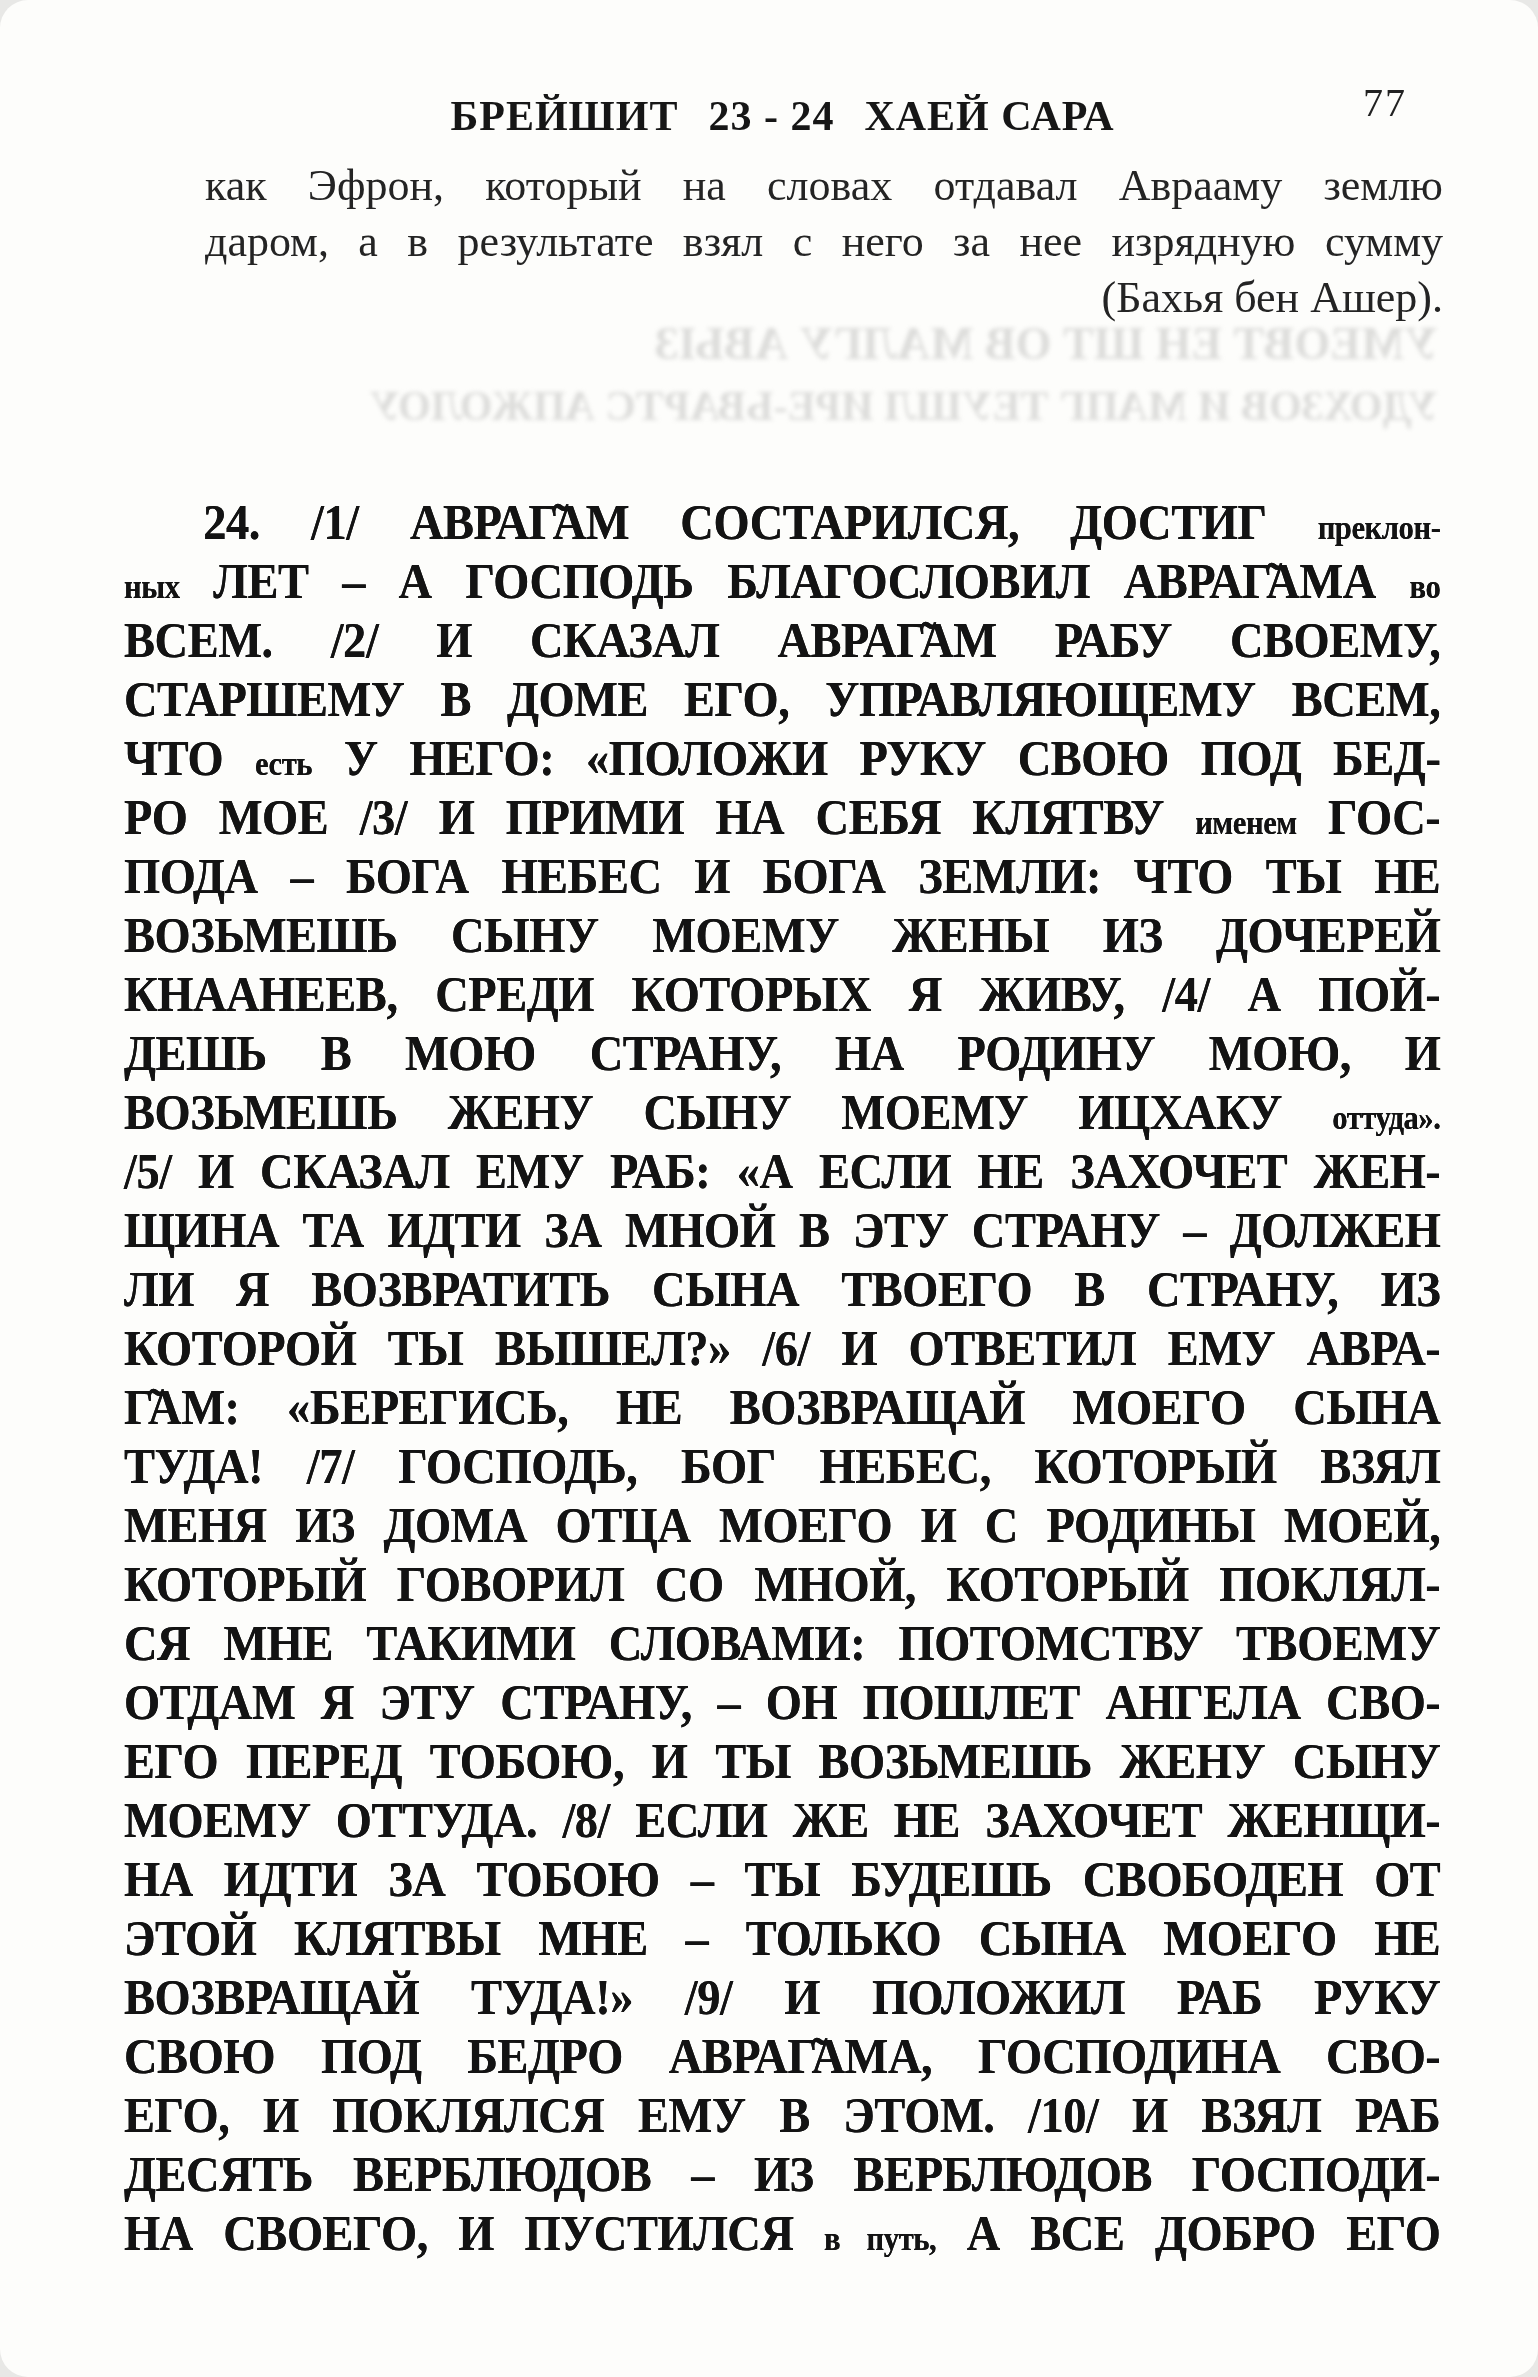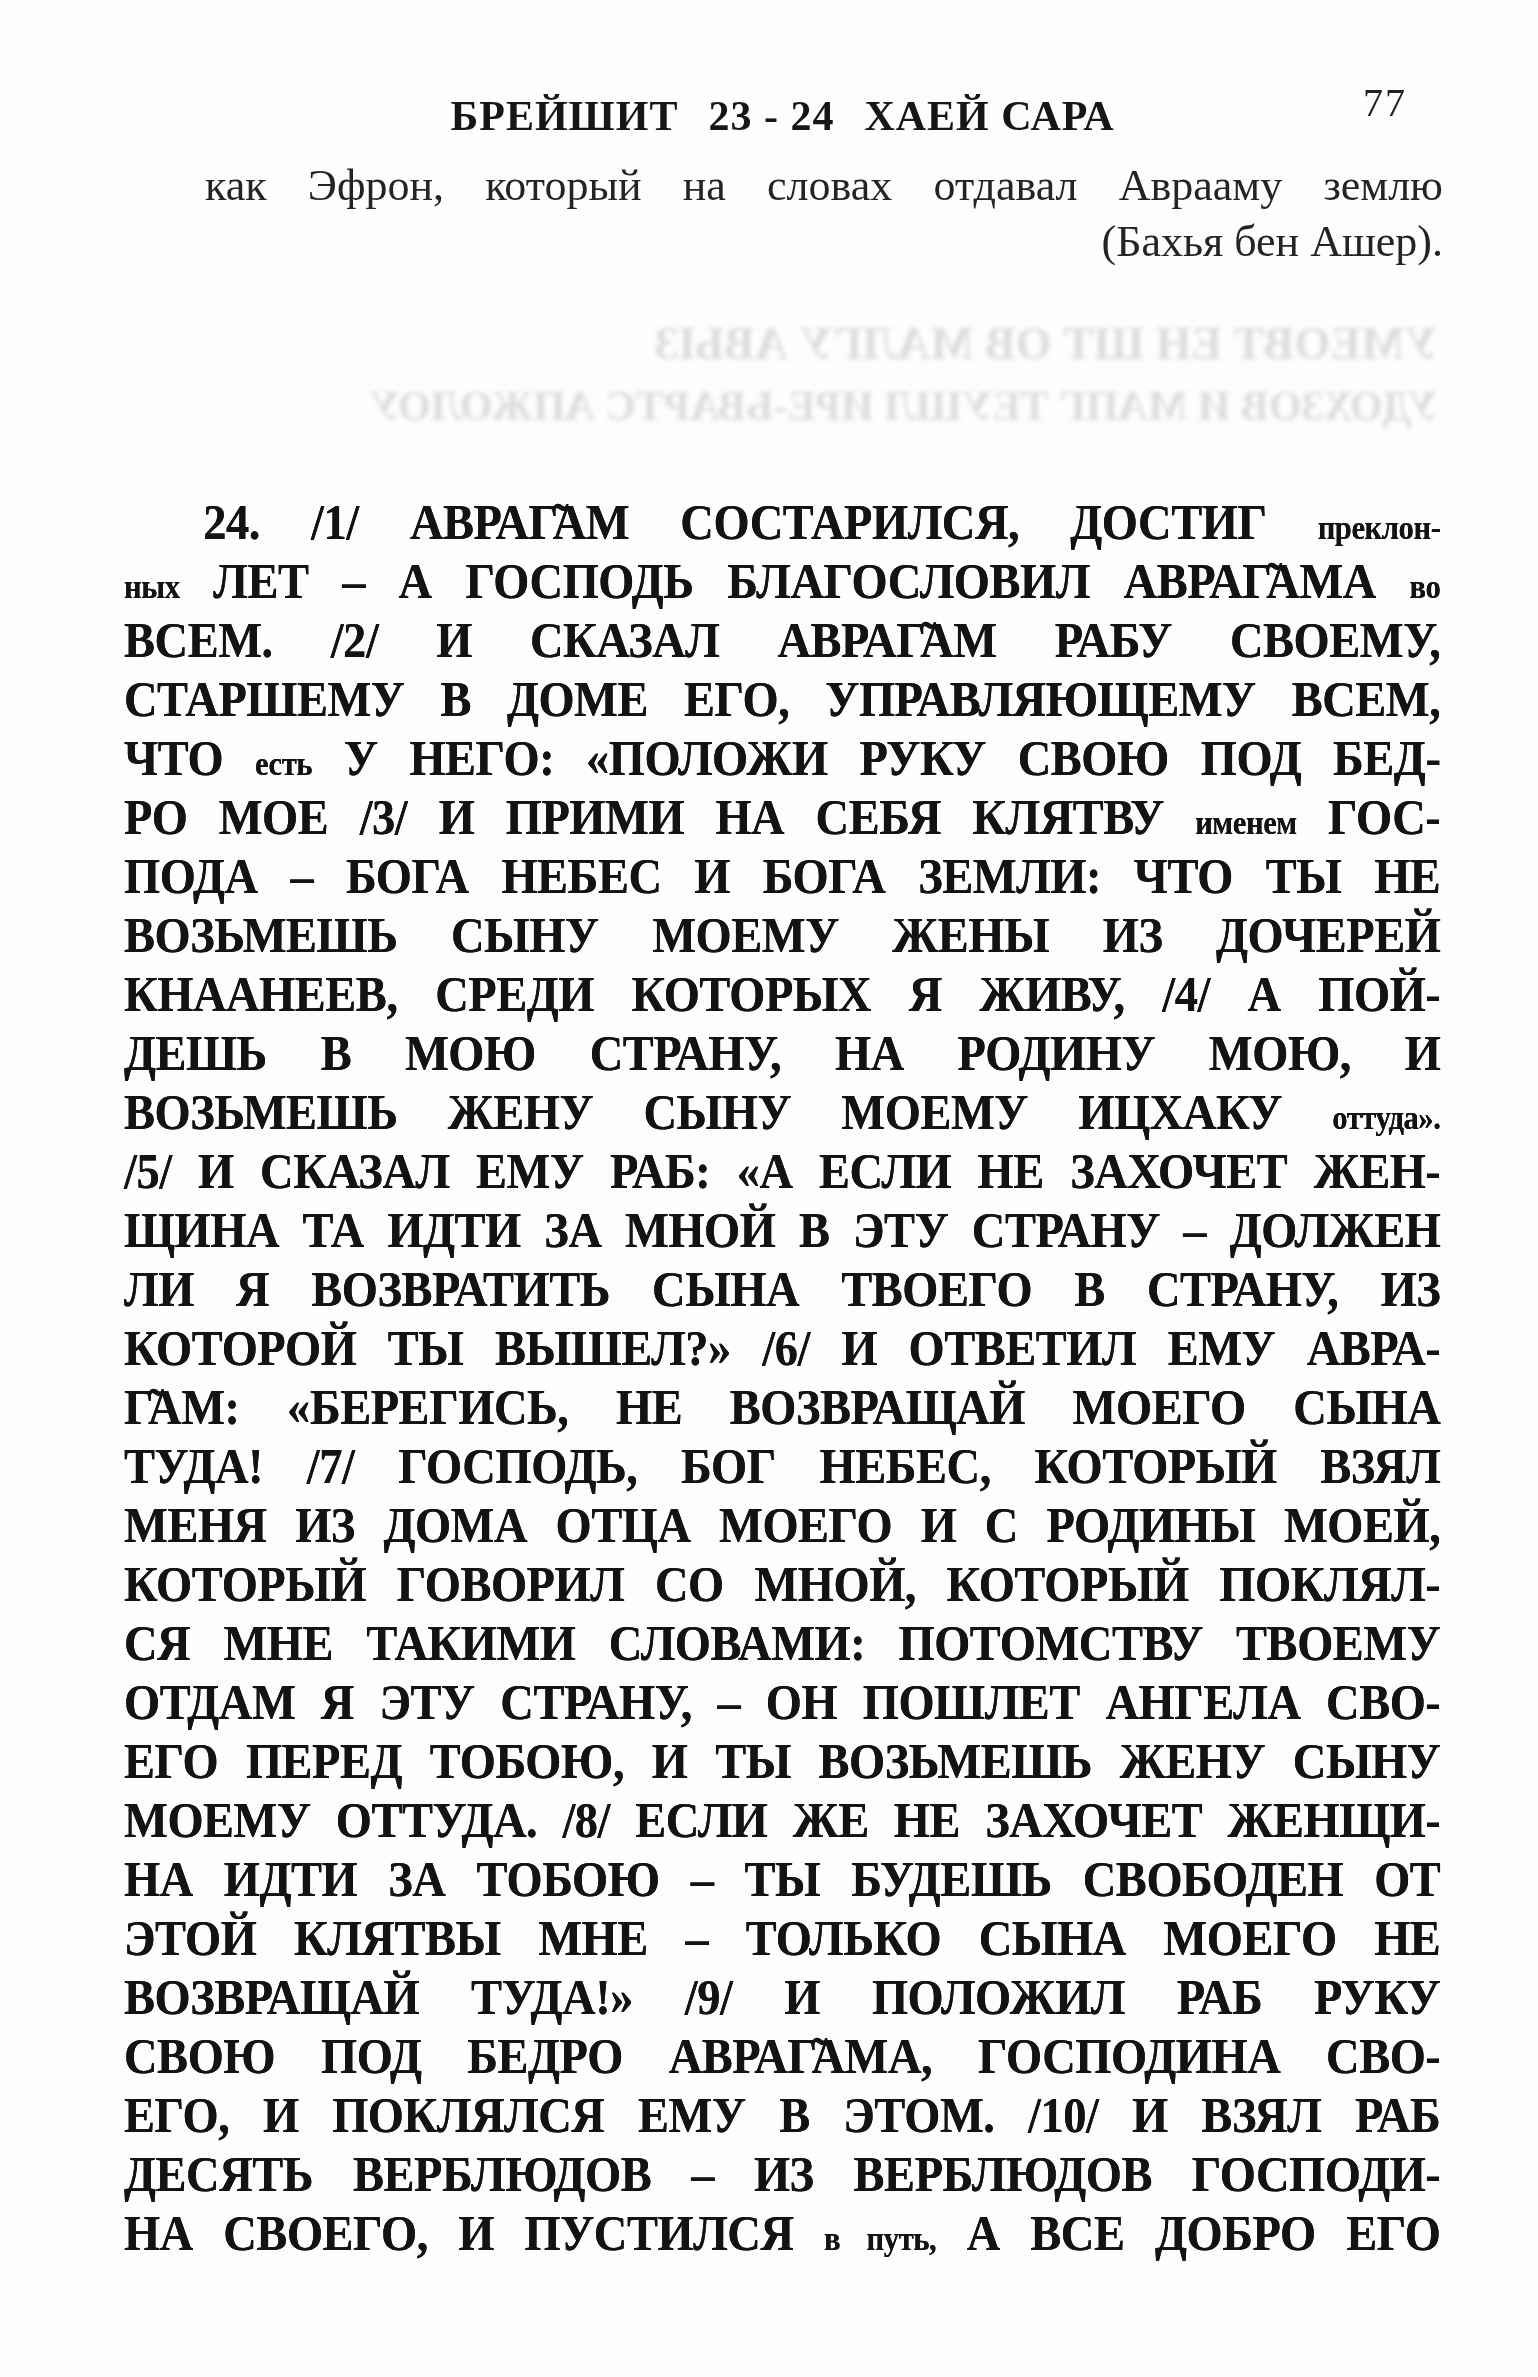--- a/index.html
+++ b/index.html
@@ -4,20 +4,21 @@
 <style>
   html,body{margin:0;padding:0;background:#e8e8e6;}
   .page{
     position:relative;
     width:1538px;height:2377px;
     margin:0 auto;
     background:#fdfdfb;
     color:#1a1a1a;
     font-family:"Liberation Serif","DejaVu Serif",serif;
     overflow:hidden;
+    border-radius:28px;
   }
   
   .header{
     position:absolute;top:93px;left:124px;width:1317px;
     text-align:center;
     font-weight:bold;font-size:42px;line-height:46px;
     letter-spacing:1px;color:#161616;
     white-space:nowrap;
   }
   .header .gap{display:inline-block;width:30px;}
@@ -73,20 +74,21 @@
 
   <div class="header">
     <span>БРЕЙШИТ</span><span class="gap"></span><span>23 - 24</span><span class="gap"></span><span>ХАЕЙ САРА</span>
   </div>
 
   <div class="pagenum">77</div>
 
   <div class="commentary">
 
     <div class="cline">как Эфрон, который на словах отдавал Аврааму землю</div>
+      <div class="cline">даром, а в результате взял с него за нее изрядную сумму</div>
       <div class="attribution">(Бахья бен Ашер).</div>
   </div>
 
   <div class="bleed bleed1">УМЕОВТ ЕН ШТ ОВ МАЛГУ АВЫЗ</div>
   <div class="bleed bleed2">УДОХЗОВ И МАПГ ТЕУШЛ ИРЕ-ЬВАРТС АПЖОЛОУ</div>
 
   <div class="torah">
 
   <div class="tline indent"><span>24. /1/ АВРАГ̃АМ СОСТАРИЛСЯ, ДОСТИГ </span><span class="sm">преклон-</span></div>
       <div class="tline"><span class="sm">ных</span><span> ЛЕТ – А ГОСПОДЬ БЛАГОСЛОВИЛ АВРАГ̃АМА </span><span class="sm">во</span></div>

